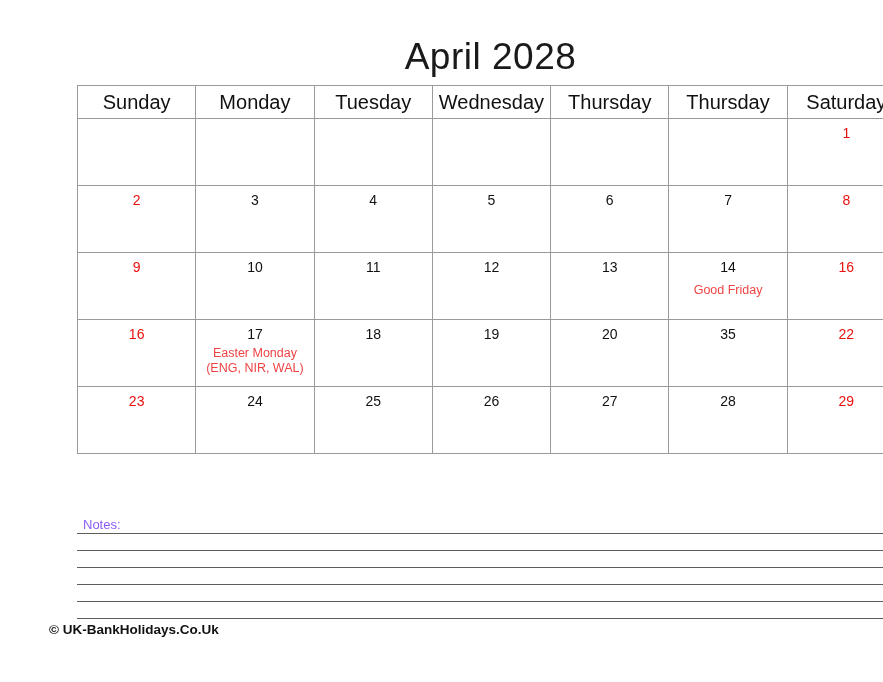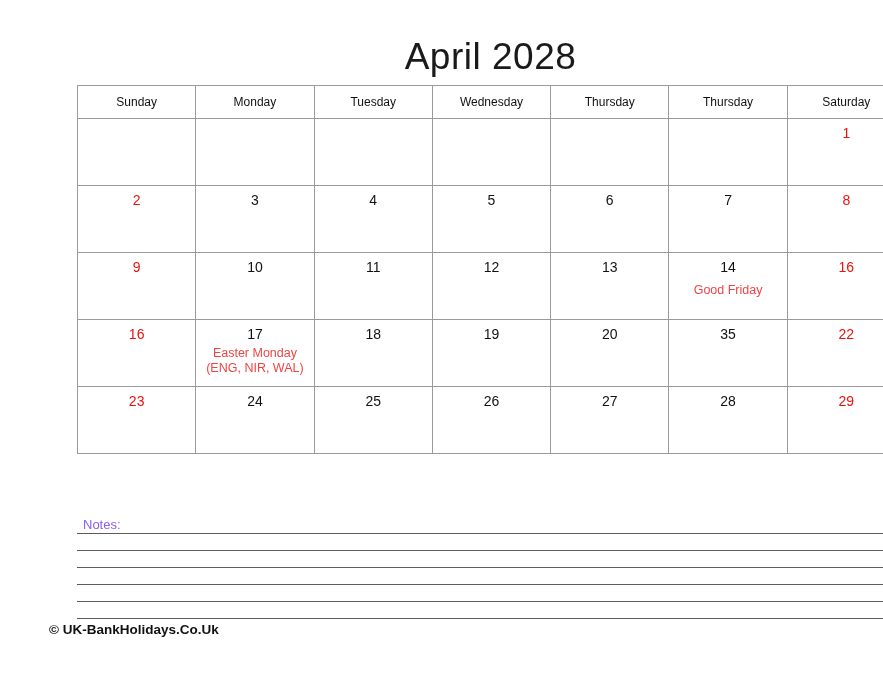--- a/index.html
+++ b/index.html
@@ -38,21 +38,21 @@
     position: absolute;
     left: 28px;
     top: 85px;
     width: 829px;
     border-collapse: collapse;
     table-layout: fixed;
   }
   .calendar th {
     border: 1px solid #9a9a9a;
     height: 30px;
-    font-size: 12px;
+    font-size: 20px;
     font-weight: normal;
     vertical-align: middle;
     background: #ffffff;
     color: #111111;
   }
   .calendar td {
     border: 1px solid #9a9a9a;
     height: 66px;
     vertical-align: top;
     padding: 0;

